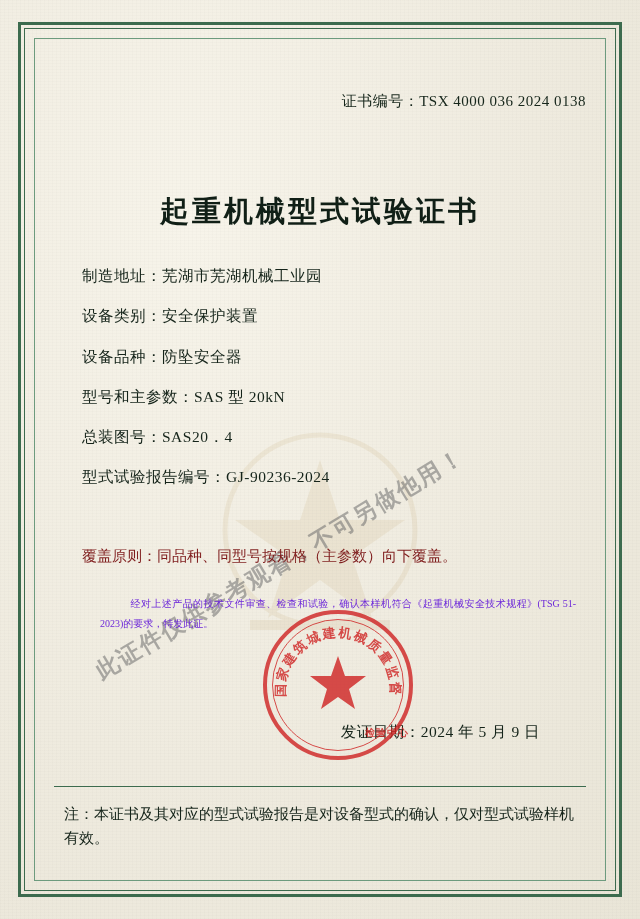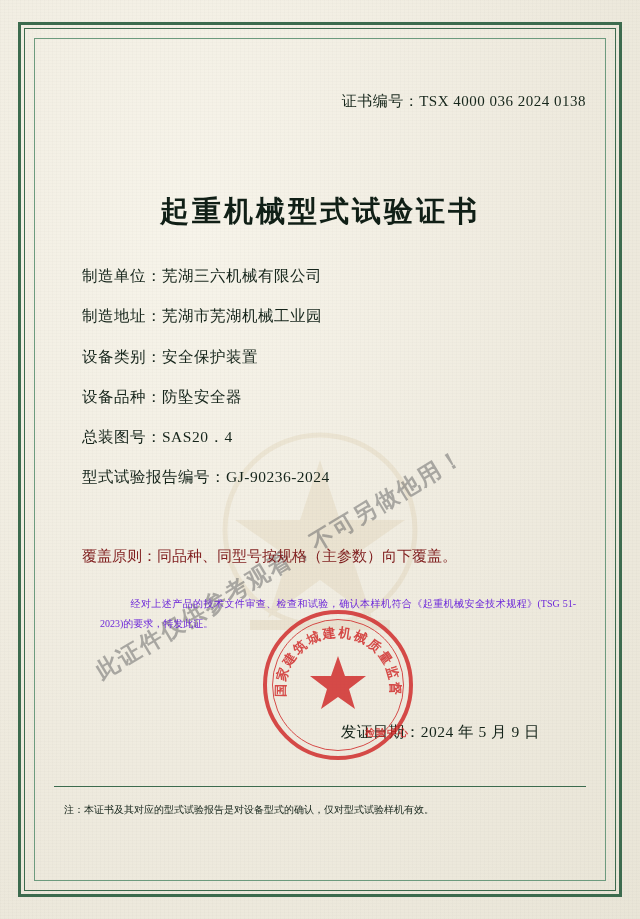--- a/index.html
+++ b/index.html
@@ -165,21 +165,21 @@
     right: 14px;
     top: 742px;
     border-top: 1px solid #3c6b4e;
   }
 
   .note {
     position: absolute;
     top: 758px;
     left: 24px;
     right: 18px;
-    font-size: 10px;
+    font-size: 15px;
     line-height: 1.6;
     color: #15241a;
   }
 
   
   .seal {
     position: absolute;
     left: 263px;
     top: 610px;
     width: 142px;
@@ -270,30 +270,30 @@
   <div class="content">
 
     <div class="cert-no">
       <span>证书编号：</span><span>TSX 4000 036 2024 0138</span>
     </div>
 
     <div class="title">起重机械型式试验证书</div>
 
     <div class="fields">
       <div class="field-row">
-        <span class="field-label">制造单位：</span><span class="field-value">芜湖三六机械有限公司</span>
-      </div>
-      <div class="field-row">
         <span class="field-label">制造地址：</span><span class="field-value">芜湖市芜湖机械工业园</span>
       </div>
       <div class="field-row">
         <span class="field-label">设备类别：</span><span class="field-value">安全保护装置</span>
       </div>
       <div class="field-row">
         <span class="field-label">设备品种：</span><span class="field-value">防坠安全器</span>
+      </div>
+      <div class="field-row">
+        <span class="field-label">型号和主参数：</span><span class="field-value">SAS 型 20kN</span>
       </div>
       <div class="field-row">
         <span class="field-label">总装图号：</span><span class="field-value">SAS20．4</span>
       </div>
       <div class="field-row">
         <span class="field-label">型式试验报告编号：</span><span class="field-value">GJ-90236-2024</span>
       </div>
     </div>
 
     <div class="cover-rule">覆盖原则：同品种、同型号按规格（主参数）向下覆盖。</div>

